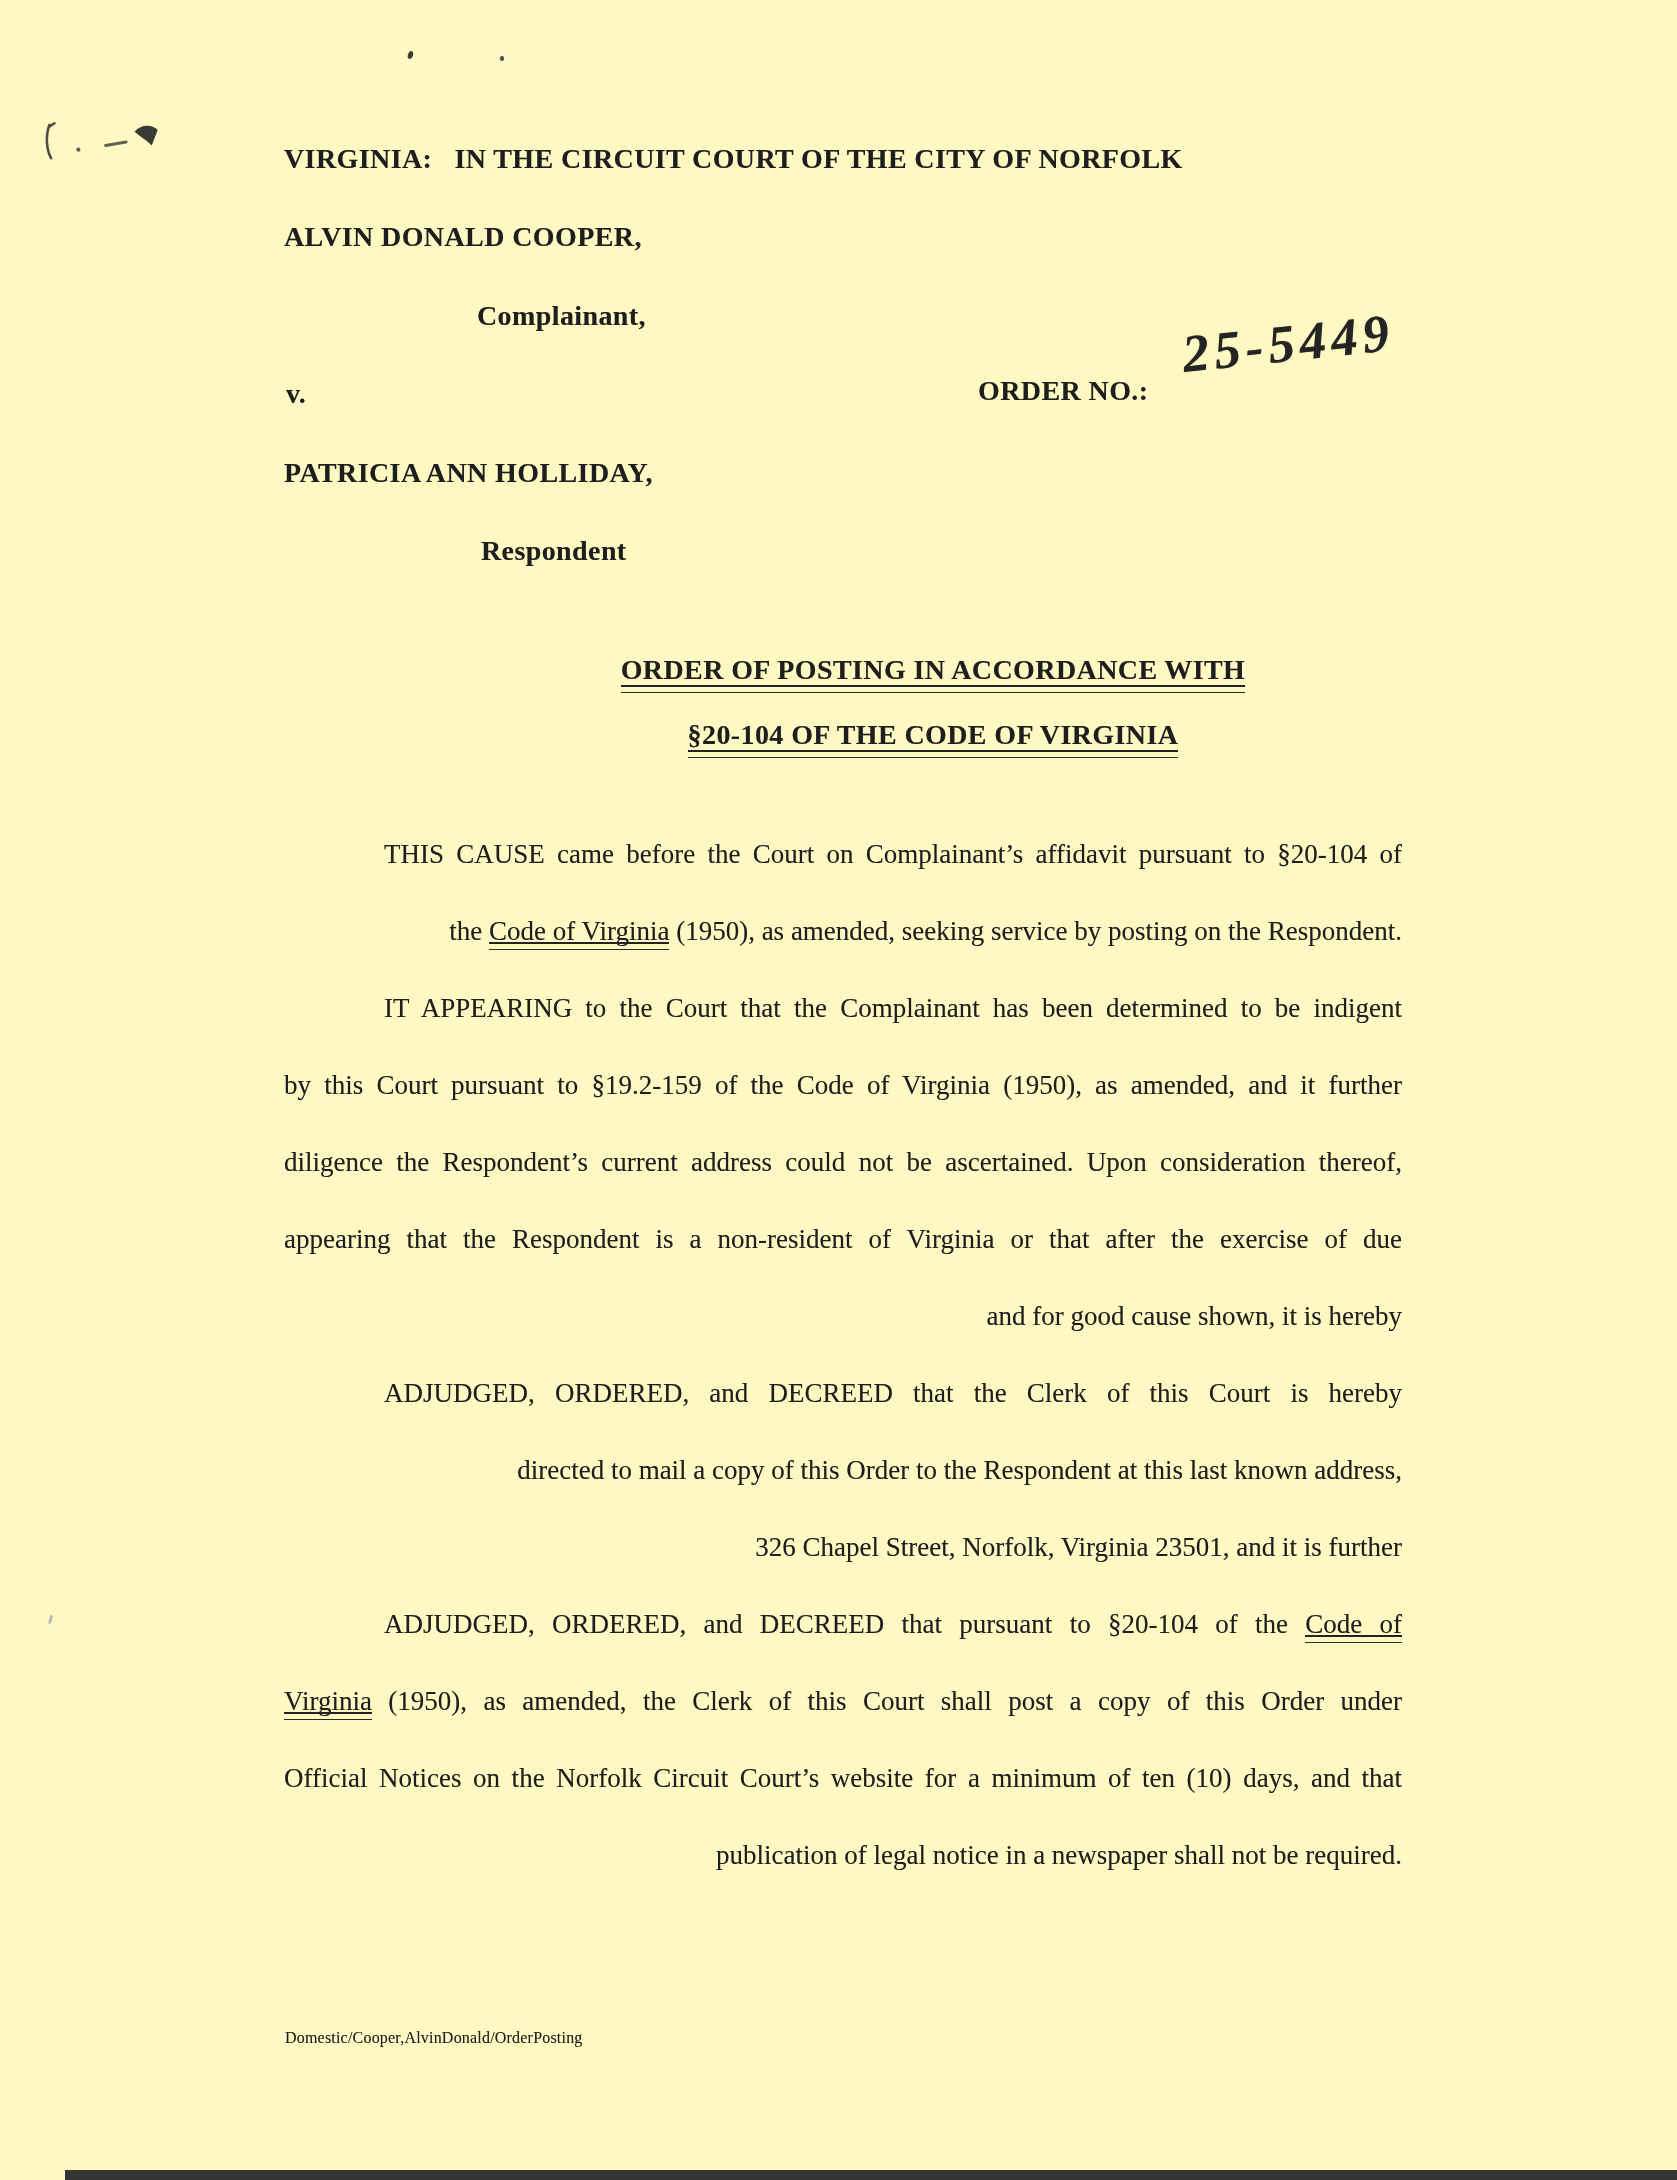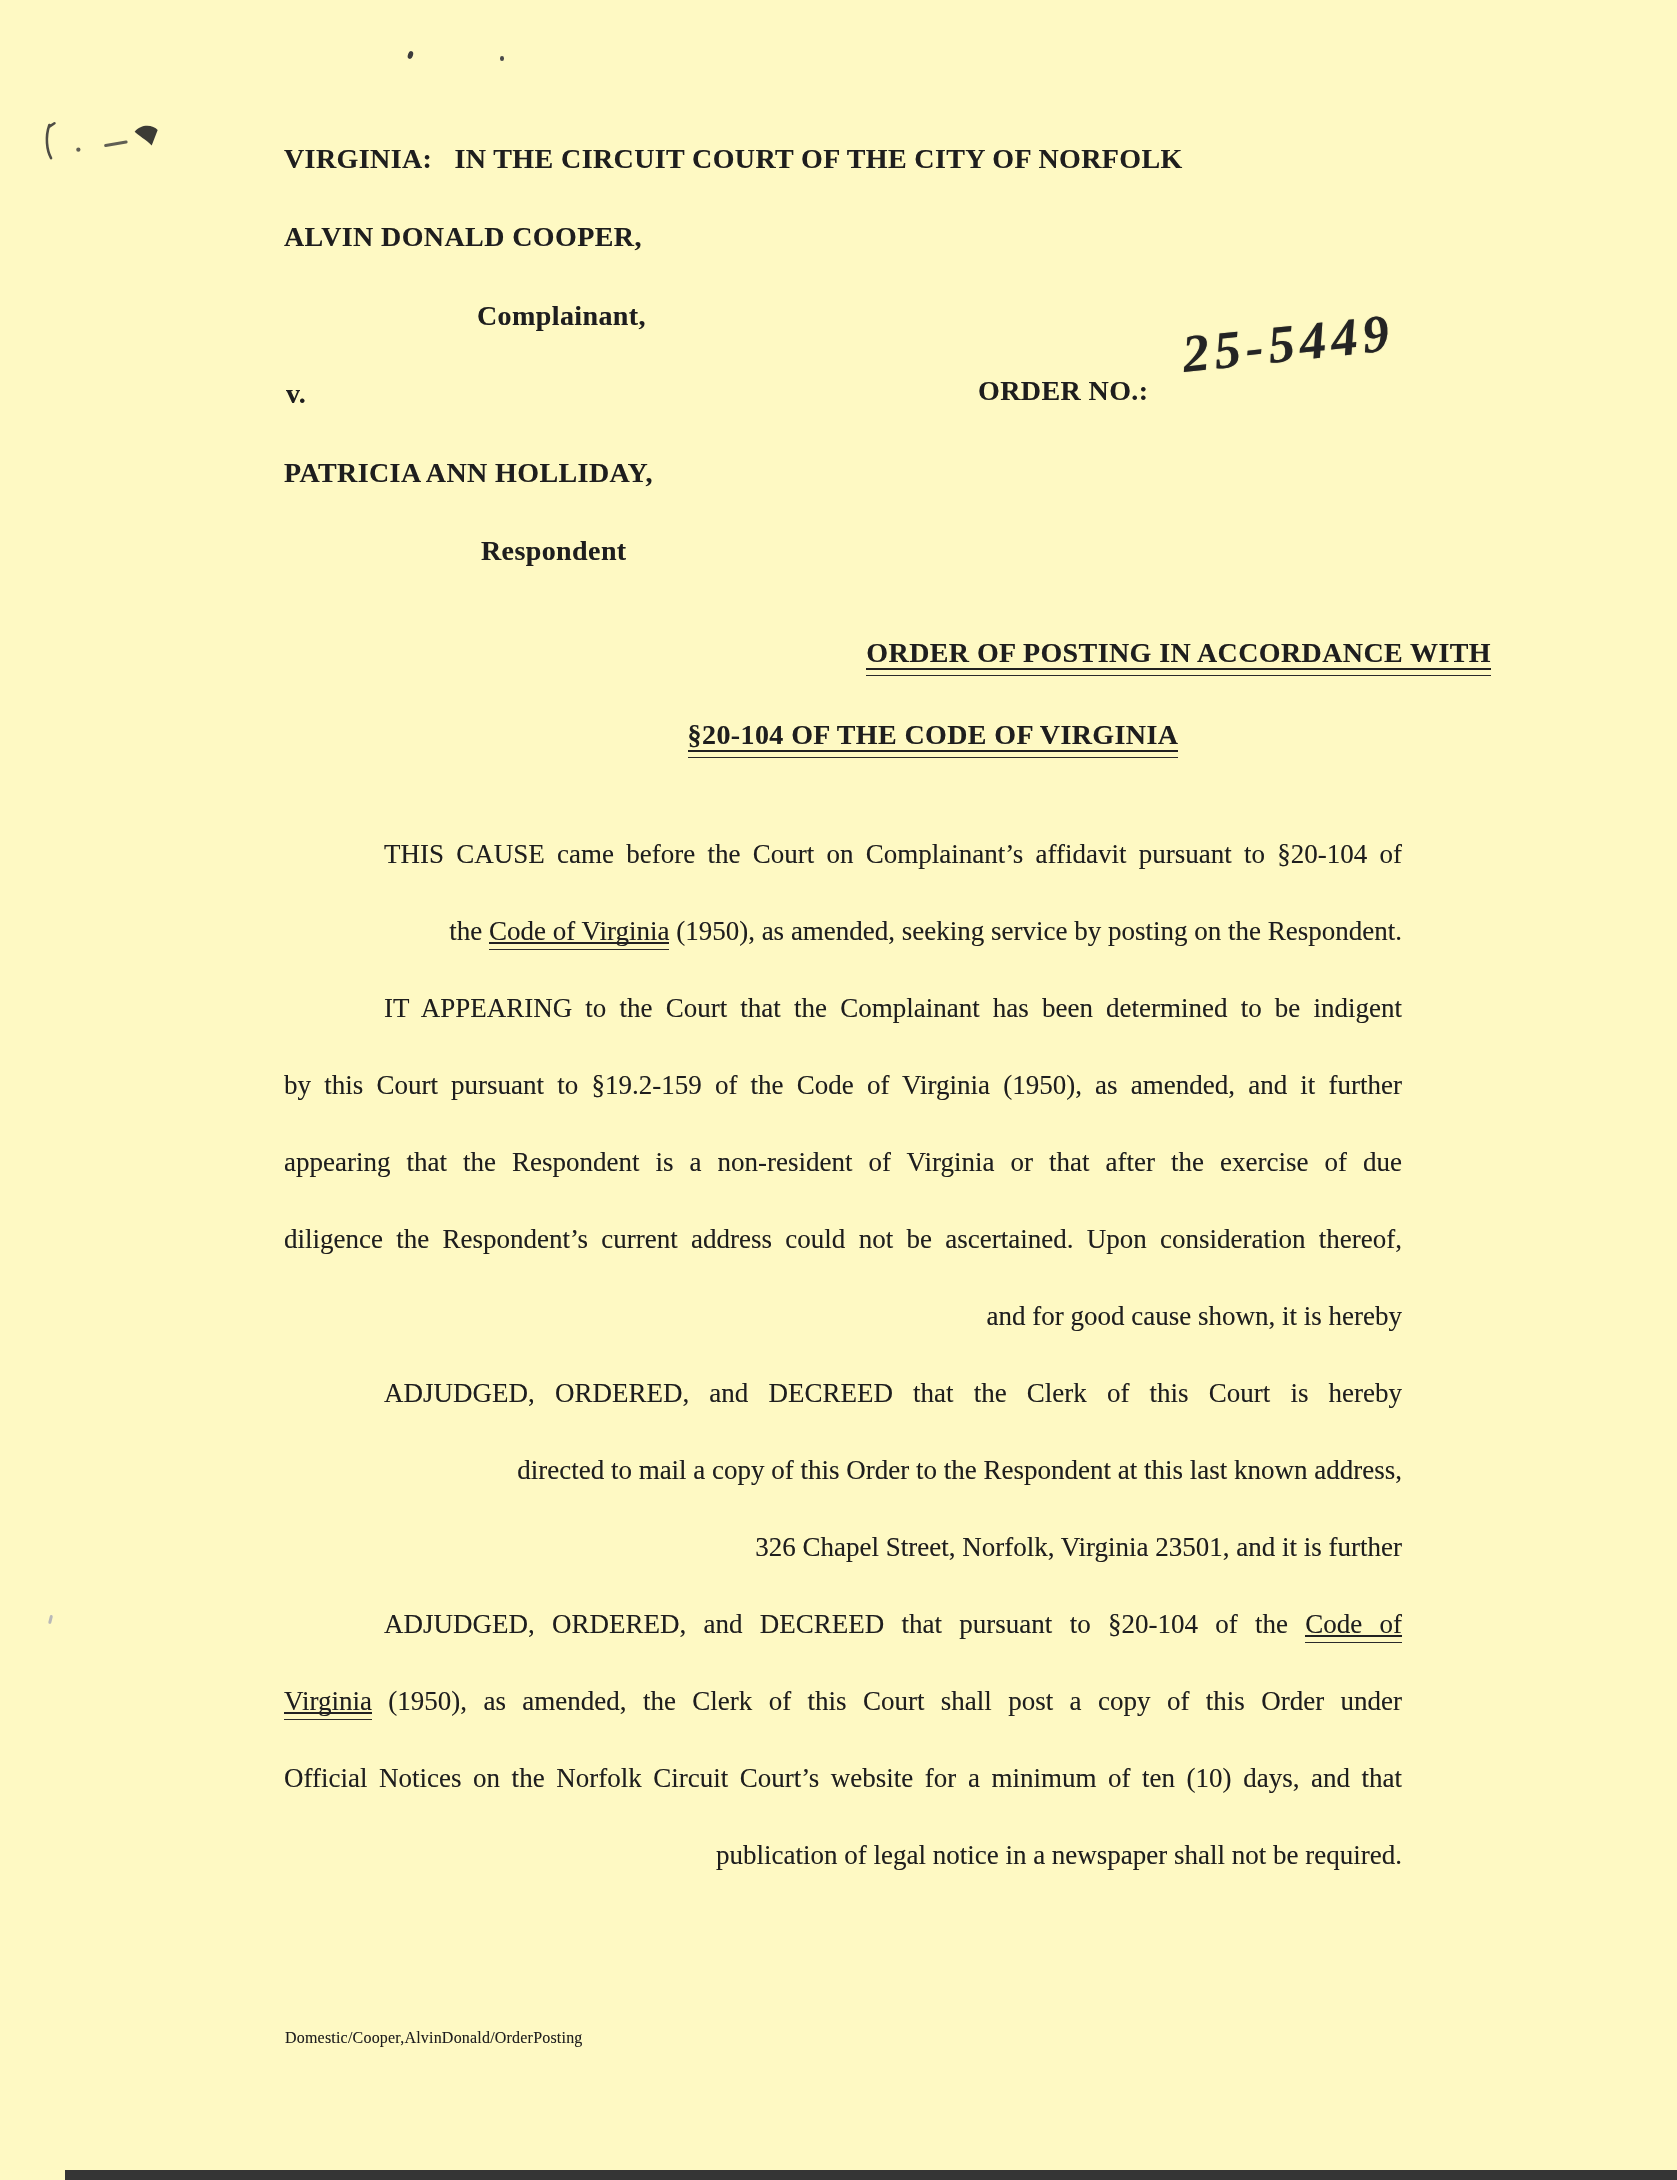--- a/index.html
+++ b/index.html
@@ -16,21 +16,21 @@
   .cap-versus  { left:286px; top:378px; }
   .cap-civil-label { left:978px; top:375px; }
   .cap-name2   { left:284px; top:457px; }
   .cap-role2   { left:481px; top:535px; }
   .civil-no {
     position:absolute; left:1182px; top:313px; font-size:53px; font-style:italic;
     font-weight:600; letter-spacing:5.1px; transform:rotate(-6deg); color:#242424;
     text-shadow:0 0 0.9px rgba(0,0,0,0.5); white-space:pre;
   }
   .titles { position:absolute; left:375px; width:1116px; text-align:center; }
-  .title-row1 { top:637px;text-align:right; }
+  .title-row1 { top:654px; }
   .title-row2 { top:719px; }
   .title-inner { display:inline-block; font-size:28px; font-weight:bold; letter-spacing:0.4px; padding-bottom:2.6px; }
   .du { position:relative; }
   .du::after {
     content:""; position:absolute; left:0; right:0; bottom:-4.3px; height:5.1px;
     border-top:2.1px solid #222; border-bottom:1.3px solid #2a2a2a;
   }
   .body-block { position:absolute; left:284px; top:816px; width:1118px; font-size:27px; }
   .line { height:77px; line-height:77px; white-space:normal;text-align:right; }
   .line.justify { text-align:justify; text-align-last:justify; }
@@ -74,22 +74,22 @@
   </div>
   <div class="titles title-row2">
     <span class="title-inner du">§20-104 OF THE CODE OF VIRGINIA</span>
   </div>
 
   <div class="body-block">
       <div class="line justify indent"><span class="b">THIS CAUSE</span><span> came before the Court on Complainant’s affidavit pursuant to §20-104 of</span></div>
       <div class="line"><span>the </span><span class="du">Code of Virginia</span><span> (1950), as amended, seeking service by posting on the Respondent.</span></div>
       <div class="line justify indent"><span class="b">IT APPEARING</span><span> to the Court that the Complainant has been determined to be indigent</span></div>
       <div class="line justify"><span>by this Court pursuant to §19.2-159 of the Code of Virginia (1950), as amended, and it further</span></div>
+      <div class="line justify"><span>diligence the Respondent’s current address could not be ascertained. Upon consideration thereof,</span></div>
       <div class="line justify"><span>appearing that the Respondent is a non-resident of Virginia or that after the exercise of due</span></div>
-      <div class="line justify"><span>diligence the Respondent’s current address could not be ascertained. Upon consideration thereof,</span></div>
       <div class="line"><span>and for good cause shown, it is hereby</span></div>
       <div class="line justify indent"><span class="b">ADJUDGED, ORDERED,</span><span> and </span><span class="b">DECREED</span><span> that the Clerk of this Court is hereby</span></div>
       <div class="line"><span>directed to mail a copy of this Order to the Respondent at this last known address,</span></div>
       <div class="line"><span>326 Chapel Street, Norfolk, Virginia 23501, and it is further</span></div>
       <div class="line justify indent"><span class="b">ADJUDGED, ORDERED,</span><span> and </span><span class="b">DECREED</span><span> that pursuant to §20-104 of the </span><span class="du">Code of</span></div>
       <div class="line justify"><span class="du">Virginia</span><span> (1950), as amended, the Clerk of this Court shall post a copy of this Order under</span></div>
       <div class="line justify"><span>Official Notices on the Norfolk Circuit Court’s website for a minimum of ten (10) days, and that</span></div>
       <div class="line"><span>publication of legal notice in a newspaper shall not be required.</span></div>
     </div>
 

